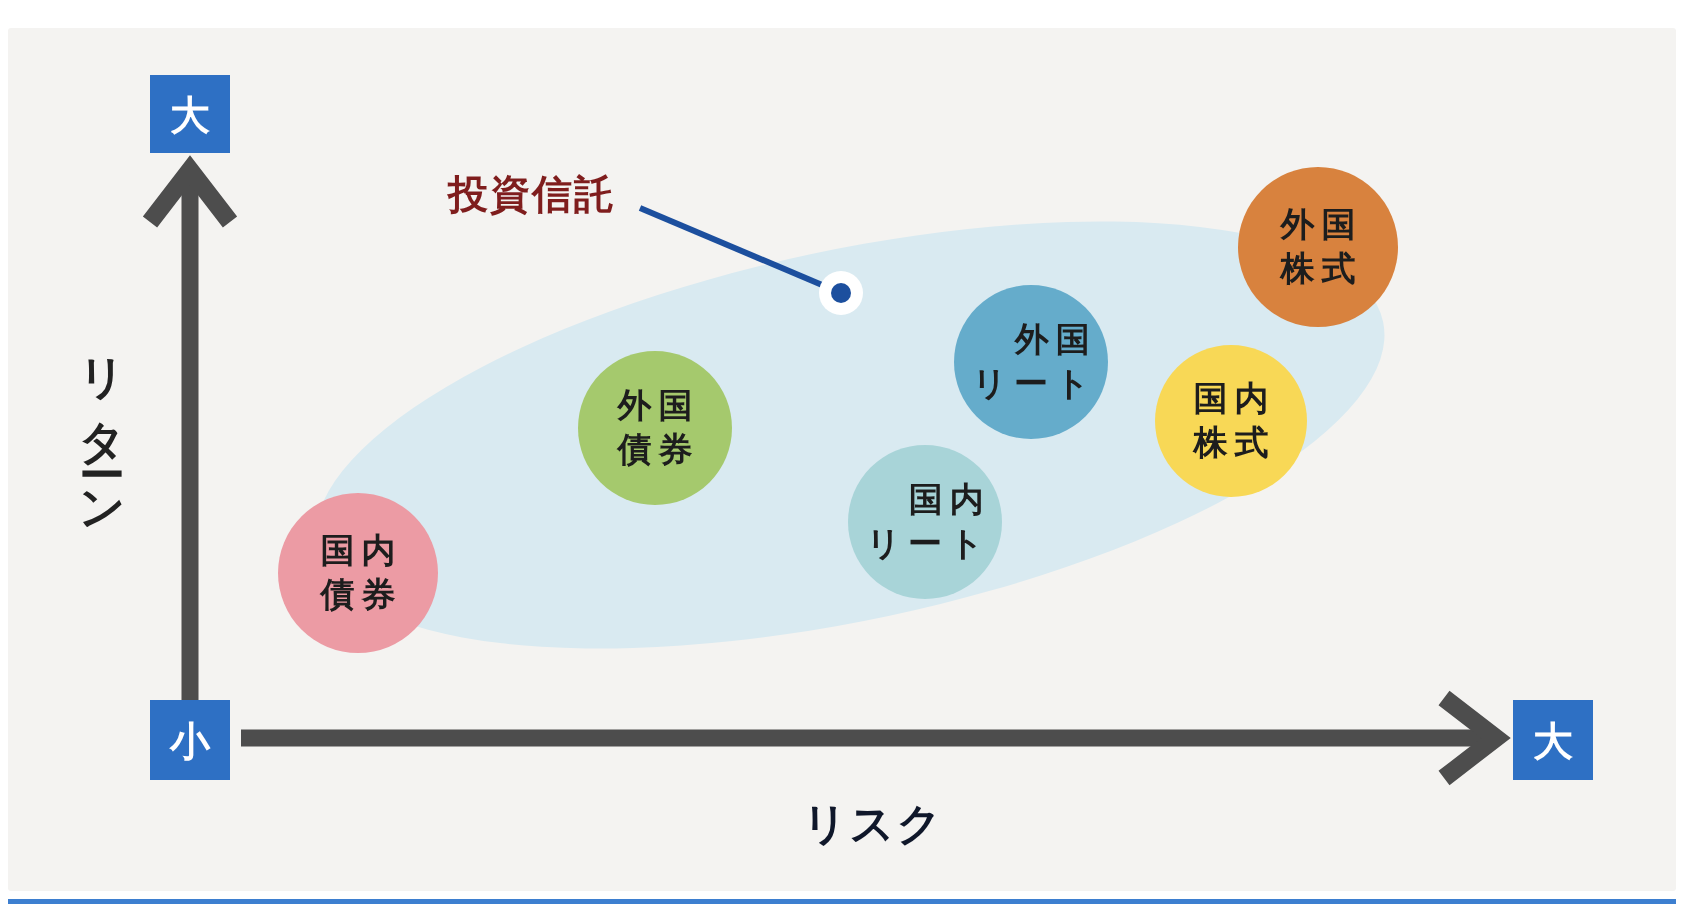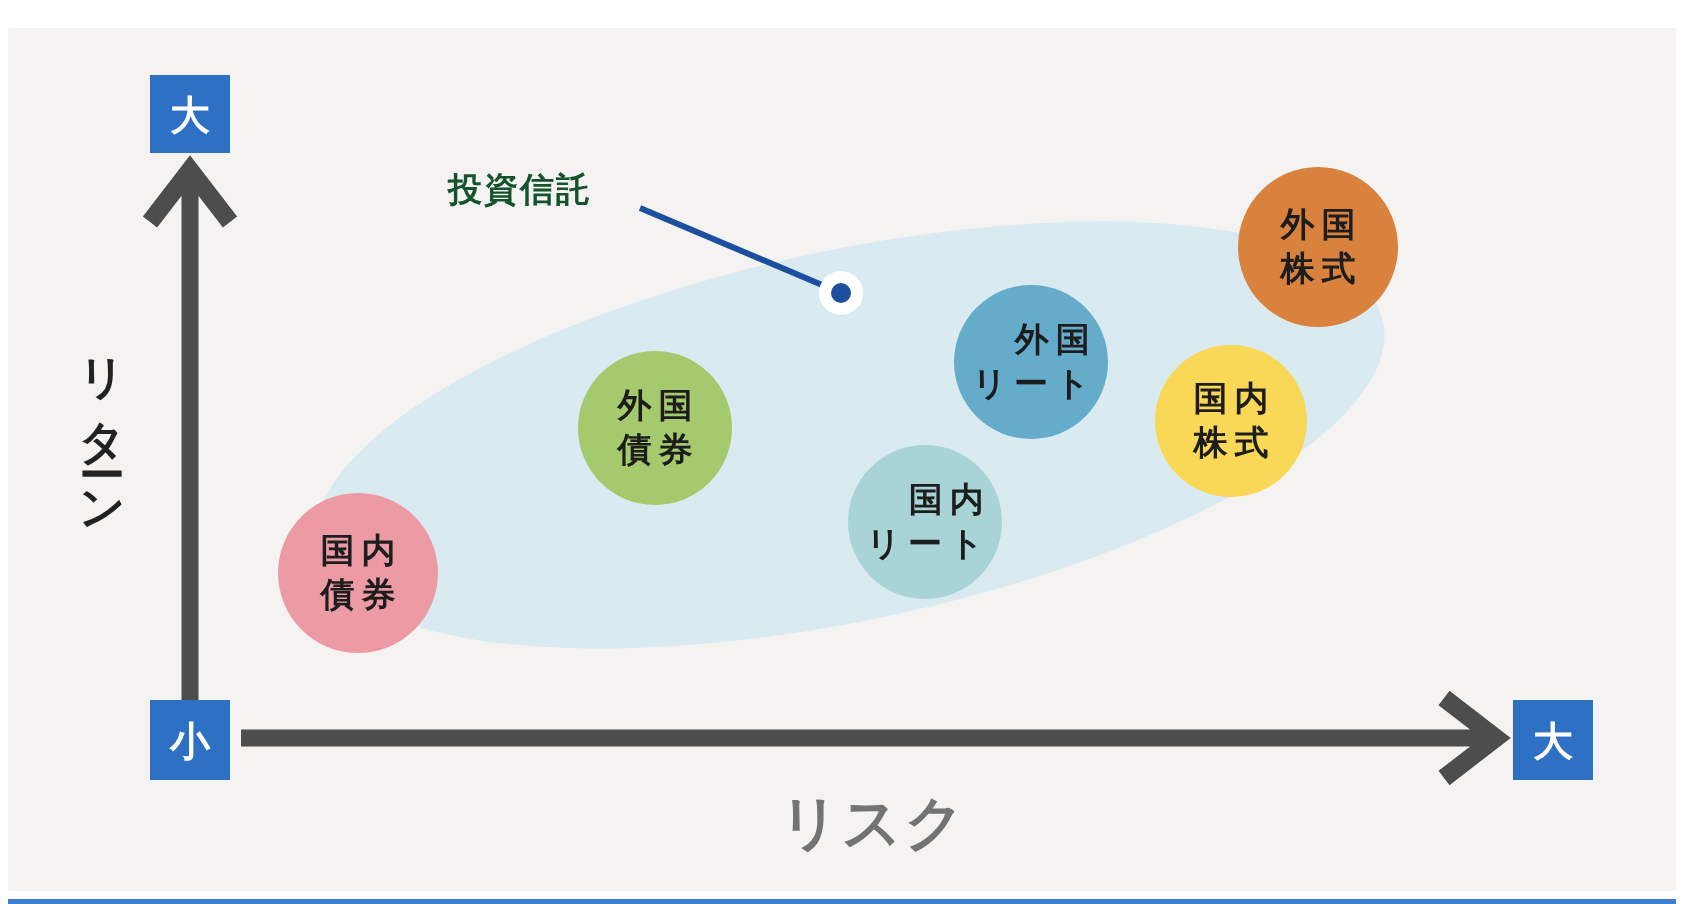--- a/index.html
+++ b/index.html
@@ -47,33 +47,33 @@
     font-weight: 800;
     color: #222222;
     letter-spacing: 10px;
   }
 
   .x-axis-label {
     position: absolute;
     left: 873px;
     top: 824px;
     transform: translate(-50%, -50%);
-    font-size: 59px;
+    font-size: 44px;
     font-weight: 800;
-    color: #737373;
+    color: #0f172a;
     letter-spacing: 2px;
   }
 
   .callout-label {
     position: absolute;
     left: 448px;
     top: 167px;
-    font-size: 34px;
+    font-size: 40px;
     font-weight: 800;
-    color: #14532d;
+    color: #7f1d1d;
     letter-spacing: 2px;
     white-space: nowrap;
   }
 </style>
 </head>
 <body>
 
 <div class="stage">
 
   <svg width="1684" height="904" viewBox="0 0 1684 904">

